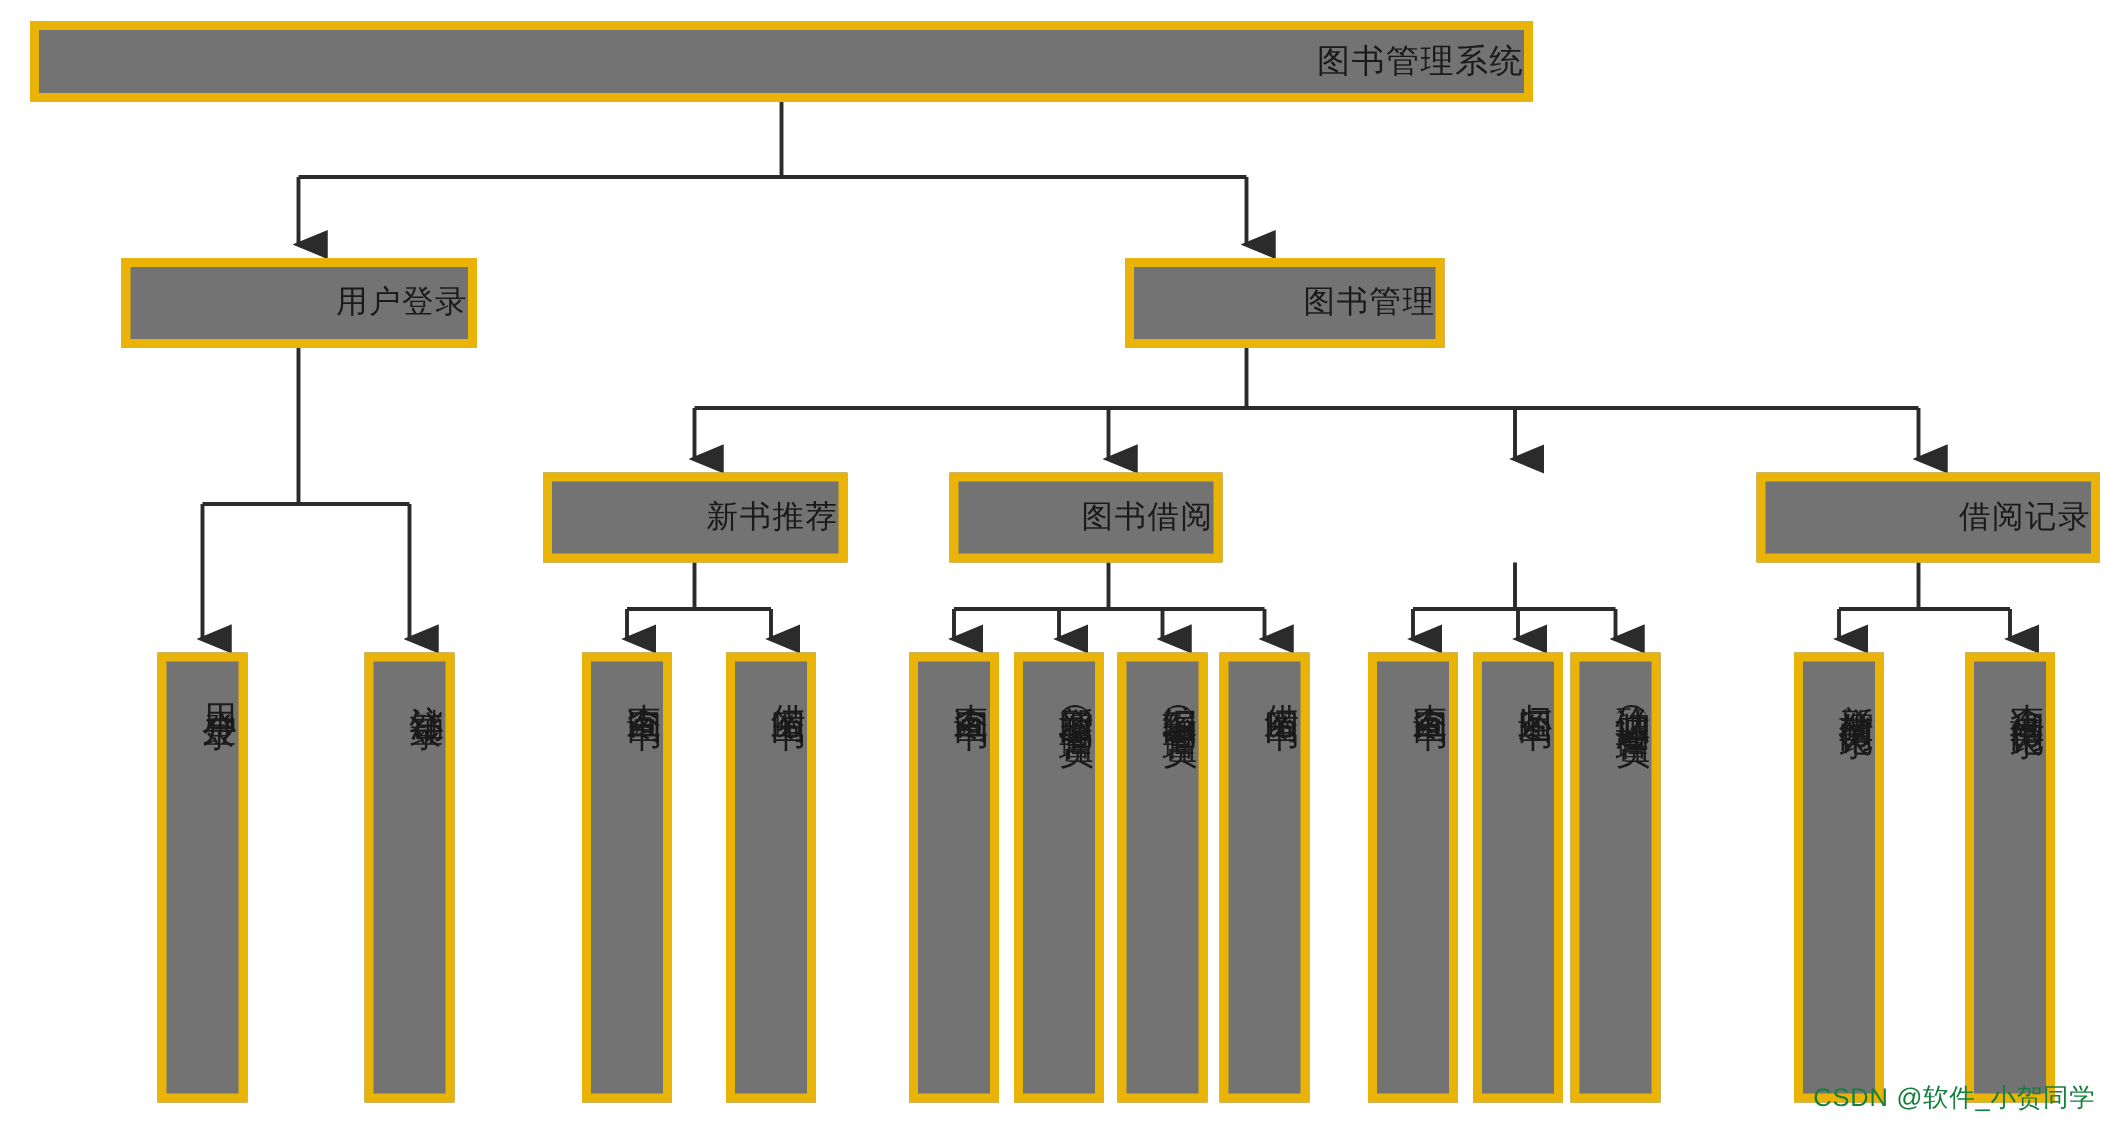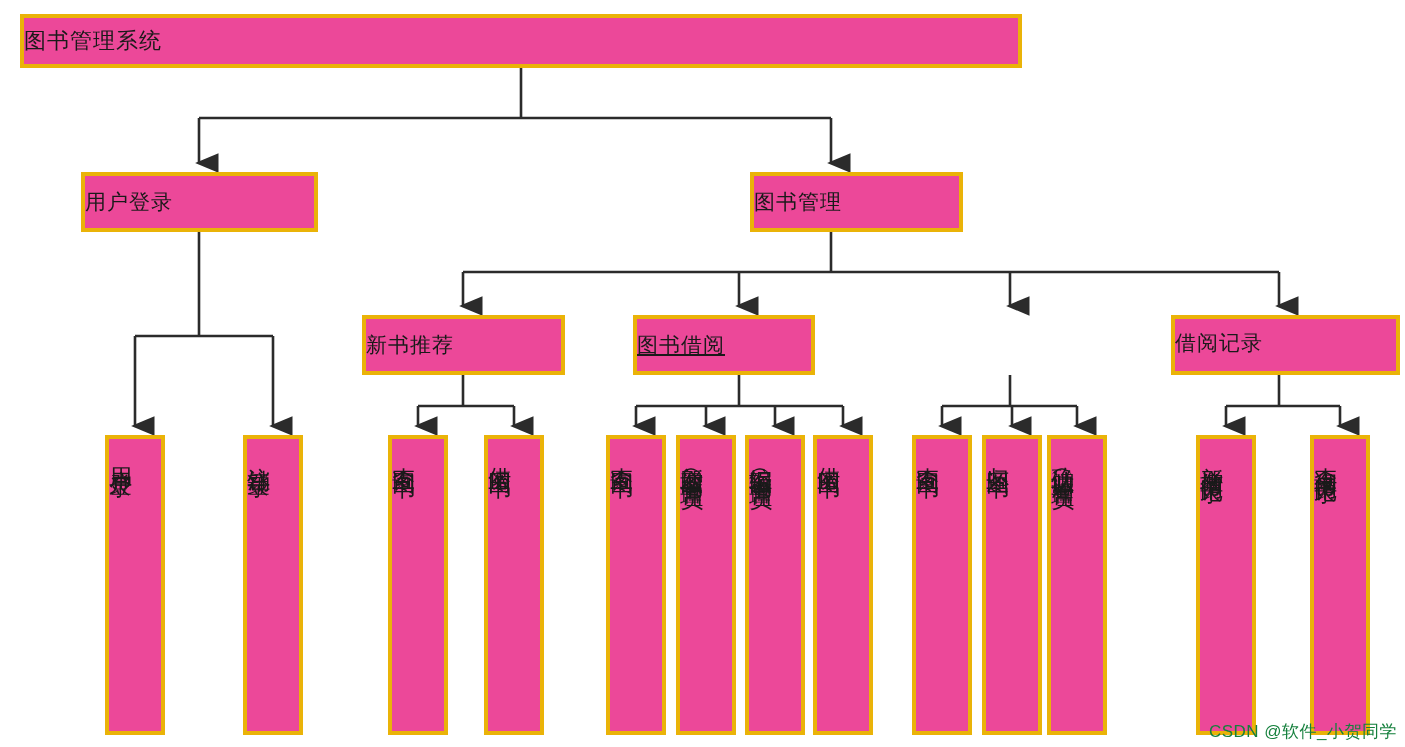--- a/index.html
+++ b/index.html
@@ -20,25 +20,25 @@
   svg.edges {
     position: absolute;
     left: 0;
     top: 0;
     width: 1405px;
     height: 747px;
   }
   .node {
     position: absolute;
     box-sizing: border-box;
-    border: 4px solid #eab308;
-    background: #ec4899;
+    border: 6px solid #eab308;
+    background: #737373;
     display: flex;
     align-items: center;
-    justify-content: flex-start;
+    justify-content: flex-end;
     color: #1a1a1a;
   }
   .node-label {
     display: block;
     text-align: center;
     letter-spacing: 1px;
     white-space: nowrap;
   }
   .node.horiz .node-label {
     font-size: 21px;
@@ -131,24 +131,24 @@
   <div class="node horiz" style="left:81px; top:172px; width:237px; height:60px;">
     <span class="node-label">用户登录</span>
   </div>
   <div class="node horiz" style="left:750px; top:172px; width:213px; height:60px;">
     <span class="node-label">图书管理</span>
   </div>
 
   <div class="node horiz" style="left:362px; top:315px; width:203px; height:60px;">
     <span class="node-label">新书推荐</span>
   </div>
-  <div class="node horiz" style="left:633px; top:315px; width:182px; height:60px;text-decoration:underline;">
+  <div class="node horiz" style="left:633px; top:315px; width:182px; height:60px;">
     <span class="node-label">图书借阅</span>
   </div>
-  <div class="node horiz" style="left:1171px; top:315px; width:229px; height:60px;font-family:Liberation Mono, monospace;">
+  <div class="node horiz" style="left:1171px; top:315px; width:229px; height:60px;">
     <span class="node-label">借阅记录</span>
   </div>
 
   <div class="node vert" style="left:105px; top:435px; width:60px; height:300px;">
     <span class="node-label">用户登录</span>
   </div>
   <div class="node vert" style="left:243px; top:435px; width:60px; height:300px;">
     <span class="node-label">注销登录</span>
   </div>
 

